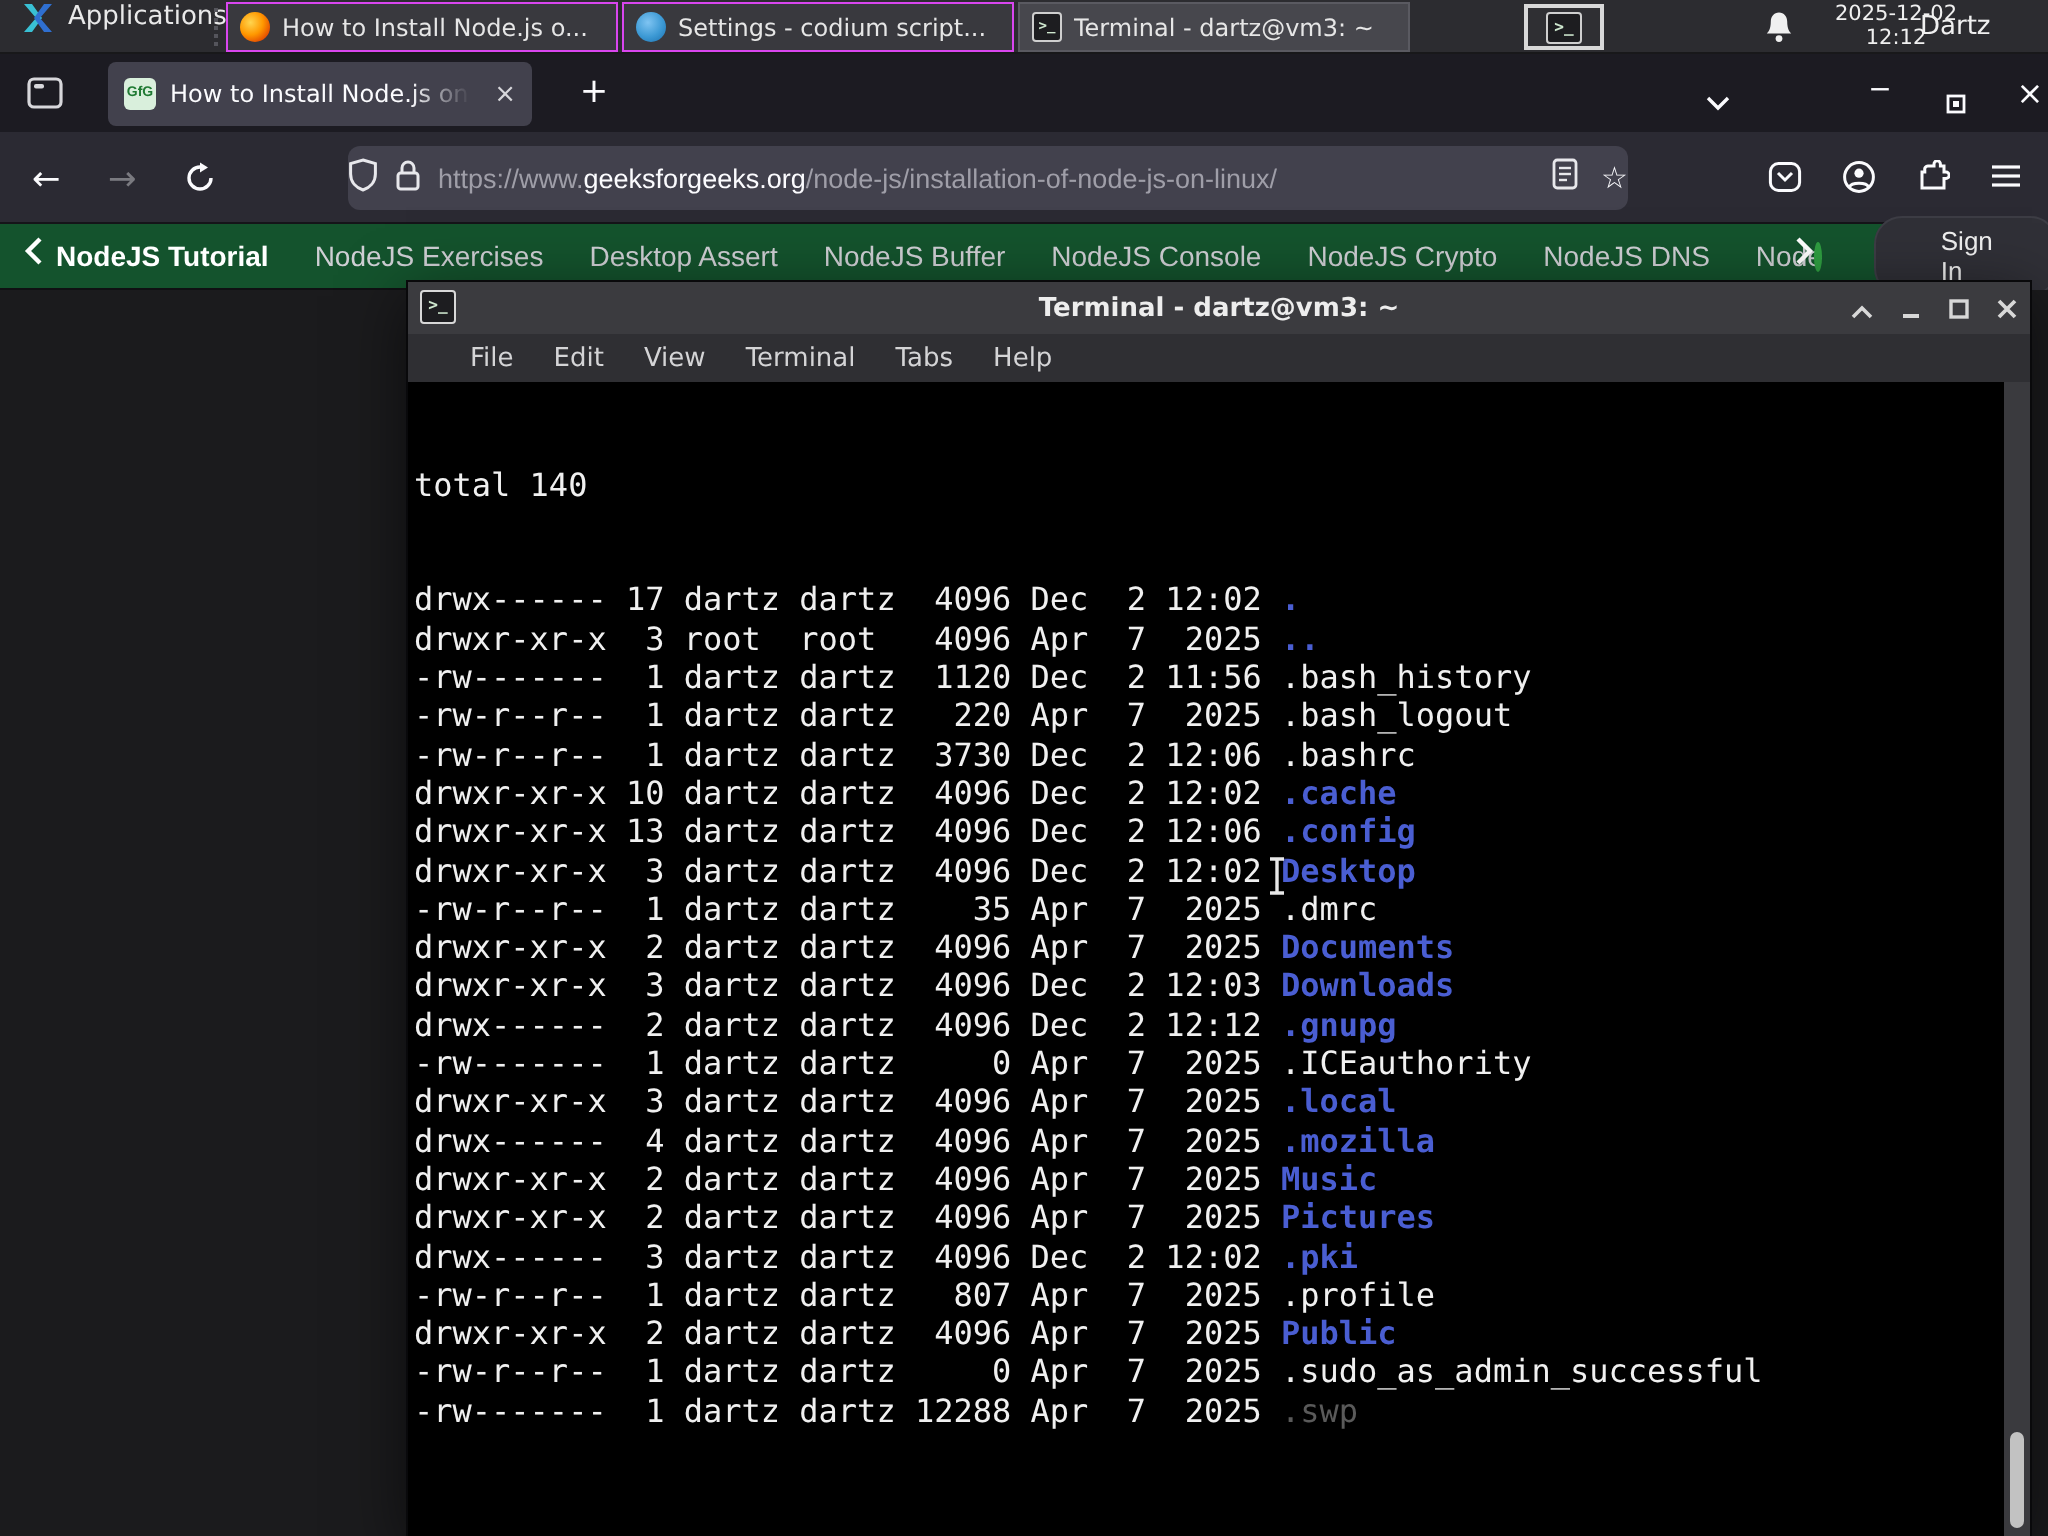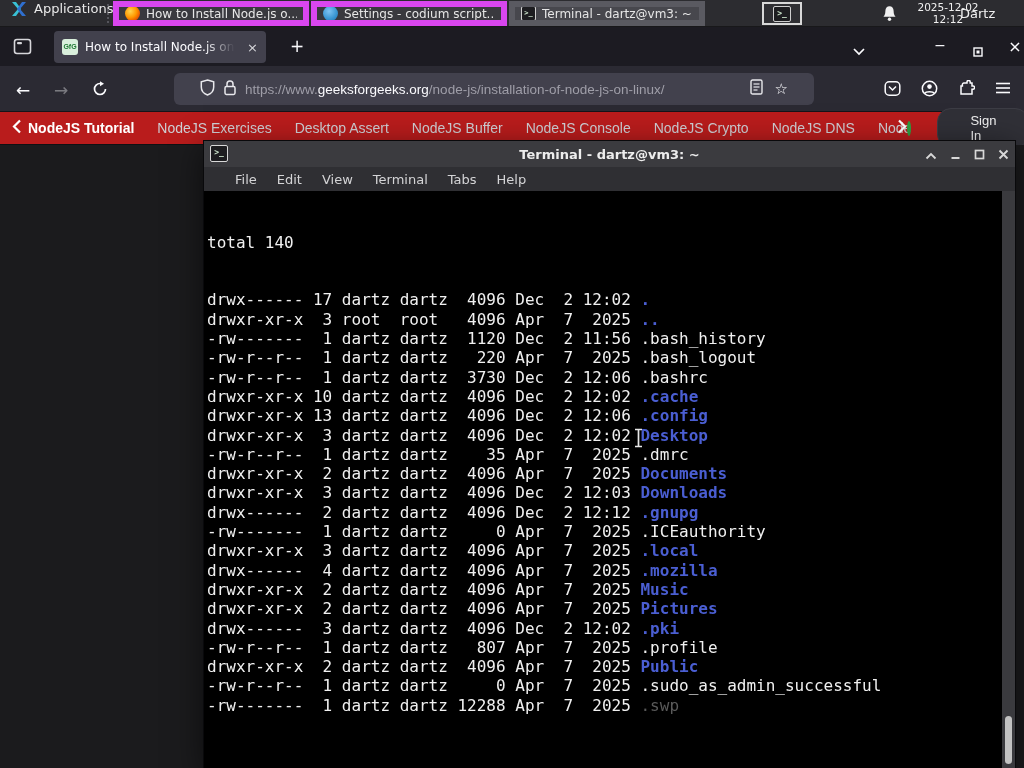--- a/index.html
+++ b/index.html
@@ -8,21 +8,21 @@
             background:#1b1b1d; font-family:"DejaVu Sans", sans-serif; }
 
   
   .taskbar { position:absolute; left:0; top:0; width:1024px; height:27px;
              background:#2c2c30; border-bottom:1px solid #18181a; z-index:40; }
   .apps-btn { position:absolute; left:2px; top:1px; height:25px; display:flex; align-items:flex-start;
               gap:6px; padding:0 8px; color:#e9e9e9; font-size:13px; }
   .tb-sep { position:absolute; left:107px; top:4px; height:19px; width:3px;
             border-left:2px dotted #55555c; }
   .tb-wins { position:absolute; left:113px; top:1px; display:flex; gap:2px; height:25px; }
-  .tb-win { width:196px; height:25px; background:#39393e; border:6px solid #d946ef;
+  .tb-win { width:196px; height:25px; background:#39393e; border:1px solid #d946ef;
             display:flex; align-items:center; gap:6px; padding:0 6px; color:#e6e6e6;
             font-size:12px; overflow:hidden; }
   .tb-win.active { background:#47474d; border-color:#5a5a61; }
   .wtitle { white-space:nowrap; overflow:hidden; }
   .wicon { flex:0 0 auto; width:15px; height:15px; border-radius:50%; }
   .wicon.firefox { background:radial-gradient(circle at 35% 35%, #ffd54f 0%, #ff9800 45%, #e65100 75%, #b71c1c 100%); }
   .wicon.codium { background:radial-gradient(circle at 40% 35%, #7fc4f2 0%, #3c99d4 55%, #1b6fae 100%); }
   .wicon.terminal { border-radius:2px; background:#1d1d20; border:1px solid #cfcfcf;
                     color:#cfe8cf; font:bold 7px/13px "DejaVu Sans Mono", monospace; text-align:center; }
   .ws-box { position:absolute; left:762px; top:2px; width:40px; height:23px;
@@ -49,30 +49,30 @@
   .winctl { position:absolute; top:8px; width:30px; height:24px; text-align:center; color:#fbfbfe; }
   .winctl.min { left:925px; font-size:14px; line-height:20px; }
   .winctl.max { left:963px; padding-top:7px; }
   .winctl.cls { left:1000px; font-size:16px; line-height:23px; }
 
   .toolbar { position:absolute; left:0; top:66px; width:1024px; height:46px; background:#2b2a33;
              border-bottom:1px solid #151419; }
   .navicon { position:absolute; top:14px; }
   .navicon.dim { opacity:.38; }
   .urlbar { position:absolute; left:174px; top:7px; width:640px; height:32px; background:#42414d;
-            border-radius:6px; display:flex; align-items:center; padding:0 26px; gap:8px; }
+            border-radius:6px; display:flex; align-items:center; padding:0 0; gap:8px; }
   .urltext { font-size:13.5px; color:#9f9ea8; white-space:nowrap; overflow:hidden; flex:1;
              font-family:"Liberation Sans", sans-serif; }
   .urltext .domain { color:#fbfbfe; }
   .url-right { display:flex; gap:12px; align-items:center; }
   .star { color:#fbfbfe; font-size:15px; }
   .tb-right { position:absolute; top:14px; display:flex; gap:20px; left:884px; }
 
   
-  .gfg-nav { position:absolute; left:0; top:112px; width:1024px; height:33px; background:#b91c1c;
+  .gfg-nav { position:absolute; left:0; top:112px; width:1024px; height:33px; background:#14532d;
              border-bottom:1px solid #101013; display:flex; align-items:center; padding:0 12px;
              font-family:"Liberation Sans", sans-serif; }
   .gfg-items { display:flex; gap:23px; align-items:center; margin-left:6px; }
   .nav-item { color:#cfcfd4; font-size:14px; white-space:nowrap; }
   .nav-item.first { color:#ffffff; font-weight:bold; }
   .nav-chev { flex:0 0 auto; }
   .nav-chev.right { margin-left:-14px; }
   .gfg-search { margin-left:auto; width:15px; height:15px; border:2.5px solid var(--gfg-green,#2f9e41);
                 border-radius:50%; }
   .signin { margin-left:26px; margin-right:8px; background:#303037; border:1px solid #3d3d45;

